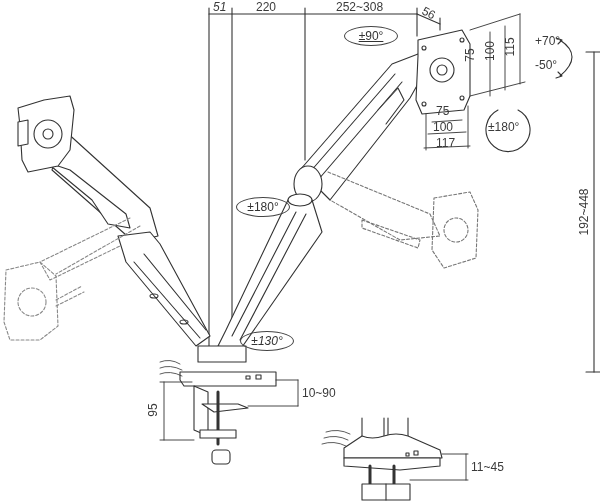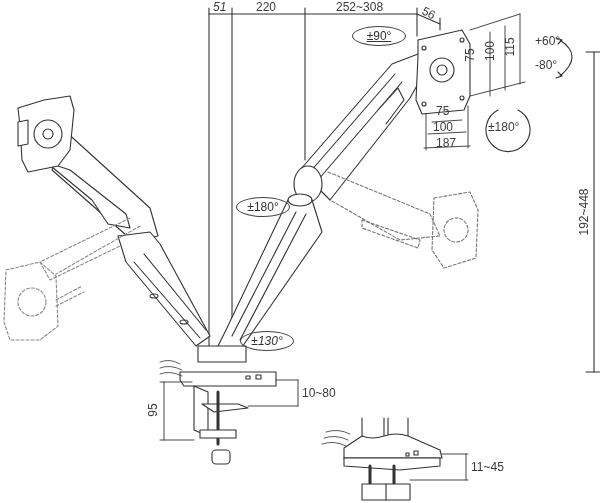--- a/index.html
+++ b/index.html
@@ -154,35 +154,35 @@
       </g>
     </g>
   </svg>
 </div>
 
 <span class="lbl" style="left:213px;top:0px;font-style:italic;">51</span>
 <span class="lbl" style="left:256px;top:0px;">220</span>
 <span class="lbl" style="left:336px;top:0px;text-align:center;">252~308</span>
 <span class="lbl" style="left:422px;top:6px;transform:rotate(28deg);">56</span>
 
-<div class="oval" style="left:352px;top:26px;width:52px;height:18px;text-decoration:underline;">±90°</div>
+<div class="oval" style="left:344px;top:26px;width:52px;height:18px;text-decoration:underline;">±90°</div>
 
 <span class="lbl rot-v" style="left:463px;top:48px;">75</span>
 <span class="lbl rot-v" style="left:480px;top:44px;">100</span>
 <span class="lbl rot-v" style="left:500px;top:40px;">115</span>
 
-<span class="lbl" style="left:535px;top:34px;">+60°</span>
-<span class="lbl" style="left:535px;top:58px;">-80°</span>
+<span class="lbl" style="left:535px;top:34px;">+70°</span>
+<span class="lbl" style="left:535px;top:58px;">-50°</span>
 
 <span class="lbl" style="left:436px;top:104px;">75</span>
 <span class="lbl" style="left:433px;top:120px;">100</span>
-<span class="lbl" style="left:436px;top:136px;">187</span>
+<span class="lbl" style="left:436px;top:136px;">117</span>
 
 <span class="lbl" style="left:488px;top:120px;">±180°</span>
 
 <span class="lbl rot-v" style="left:560px;top:205px;">192~448</span>
 
 <div class="oval" style="left:236px;top:197px;width:52px;height:18px;">±180°</div>
 <div class="oval" style="left:240px;top:331px;width:52px;height:18px;font-style:italic;">±130°</div>
 
 <span class="lbl rot-v" style="left:146px;top:403px;">95</span>
-<span class="lbl" style="left:302px;top:386px;">10~80</span>
+<span class="lbl" style="left:302px;top:386px;">10~90</span>
 <span class="lbl" style="left:471px;top:460px;">11~45</span>
 
 </body></html>

